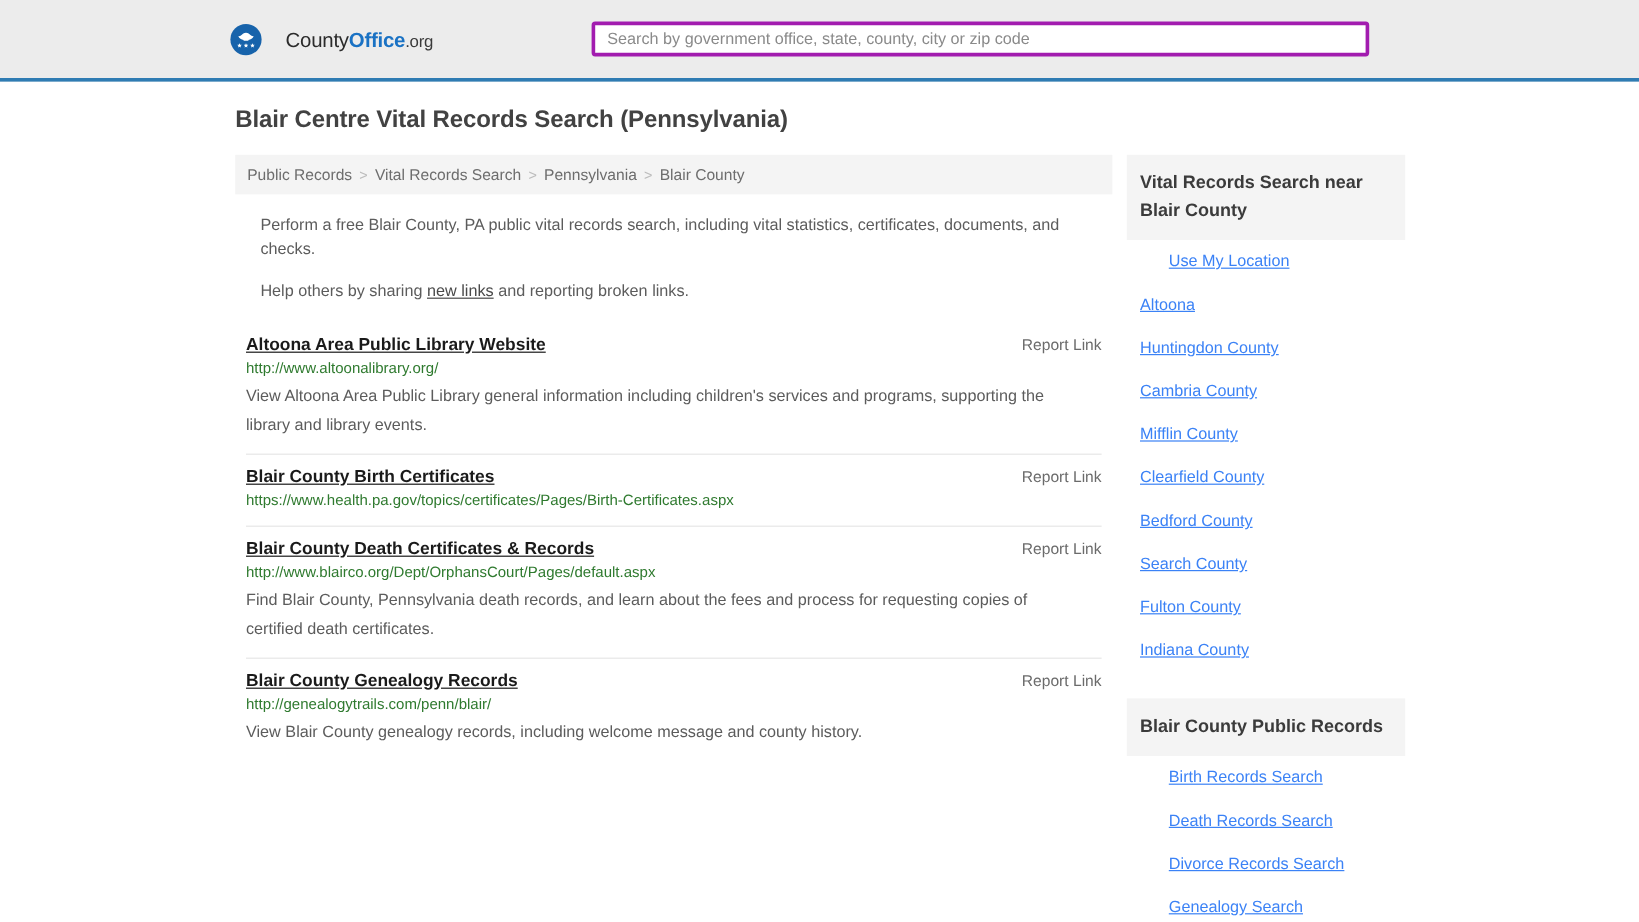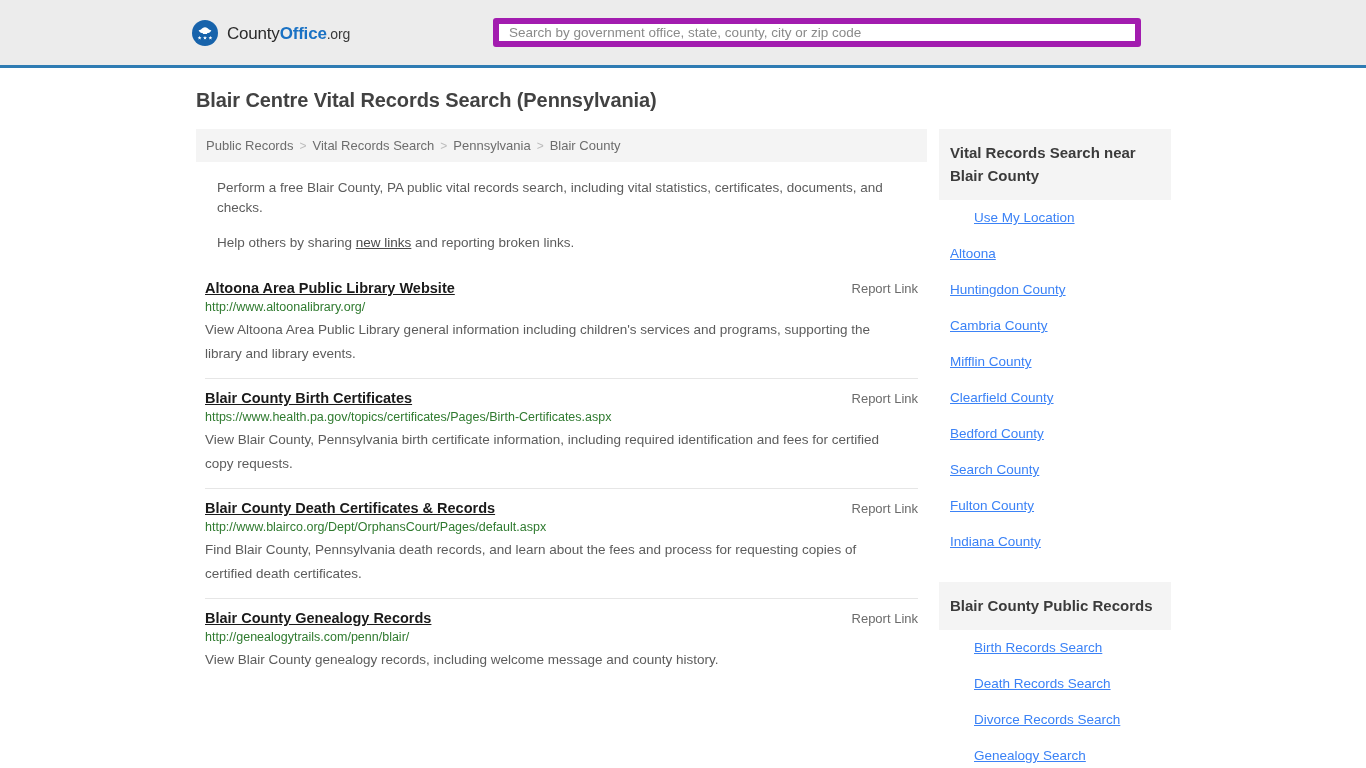--- a/index.html
+++ b/index.html
@@ -19,21 +19,21 @@
     height: 68px;
     background: #ececec;
     border-bottom: 3px solid #2f7cb3;
     display: block;
   }
   .logo-wrap {
     position: absolute;
     left: 192px; top: 20px;
     display: flex;
     align-items: center;
-    gap: 9px;
+    gap: 20px;
     cursor: pointer;
   }
   .logo-badge {
     width: 26px; height: 26px;
     border-radius: 50%;
     background: #1763ab;
     display: flex;
     flex-direction: column;
     align-items: center;
     justify-content: center;
@@ -49,21 +49,21 @@
   }
   .logo-text .t-county { color: #2b2b2b; }
   .logo-text .t-office { color: #1a72c4; font-weight: bold; }
   .logo-text .t-org { color: #3a3a3a; font-size: 14px; }
 
   .search-box {
     position: absolute;
     left: 493px; top: 18px;
     width: 648px; height: 29px;
     background: #fff;
-    border: 6px solid #a21caf;
+    border: 3px solid #a21caf;
     border-radius: 3px;
     font-family: "Liberation Sans", sans-serif;
     font-size: 13.5px;
     color: #333;
     padding: 0 10px;
     outline: none;
   }
   .search-box::placeholder { color: #8a8a8a; }
 
   
@@ -241,21 +241,20 @@
           <div class="result-url">http://www.altoonalibrary.org/</div>
           <div class="result-desc">View Altoona Area Public Library general information including children's services and programs, supporting the library and library events.</div>
         </div>
 
         <div class="result">
           <div class="result-head">
             <span class="result-title">Blair County Birth Certificates</span>
             <span class="report-link">Report Link</span>
           </div>
           <div class="result-url">https://www.health.pa.gov/topics/certificates/Pages/Birth-Certificates.aspx</div>
-          <div class="result-desc">View Blair County, Pennsylvania birth certificate information, including required identification and fees for certified copy requests.</div>
         </div>
 
         <div class="result">
           <div class="result-head">
             <span class="result-title">Blair County Death Certificates &amp; Records</span>
             <span class="report-link">Report Link</span>
           </div>
           <div class="result-url">http://www.blairco.org/Dept/OrphansCourt/Pages/default.aspx</div>
           <div class="result-desc">Find Blair County, Pennsylvania death records, and learn about the fees and process for requesting copies of certified death certificates.</div>
         </div>

